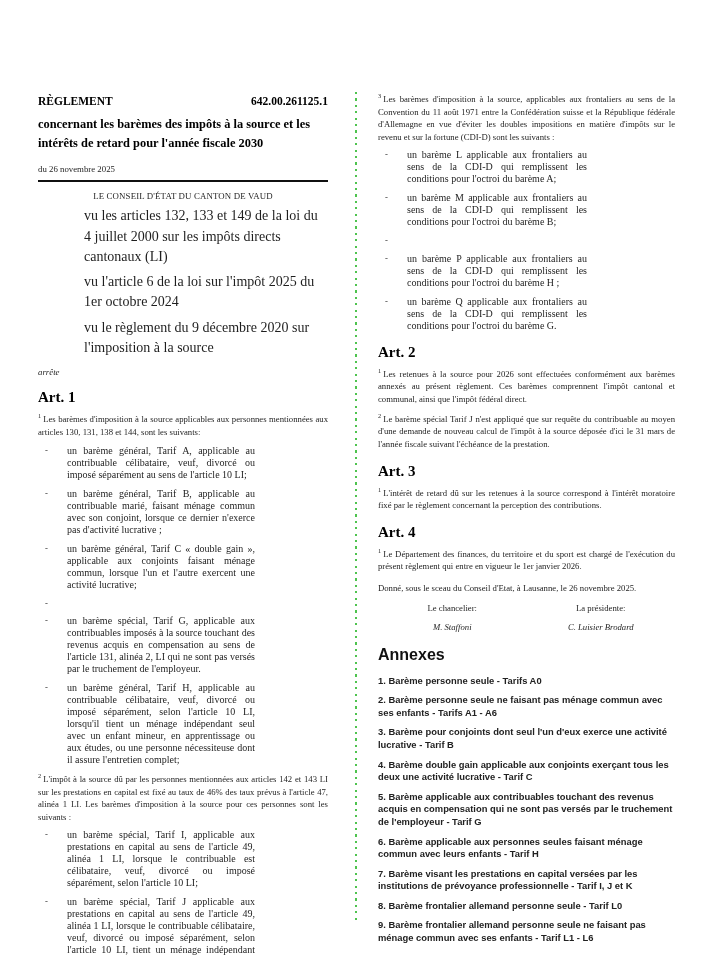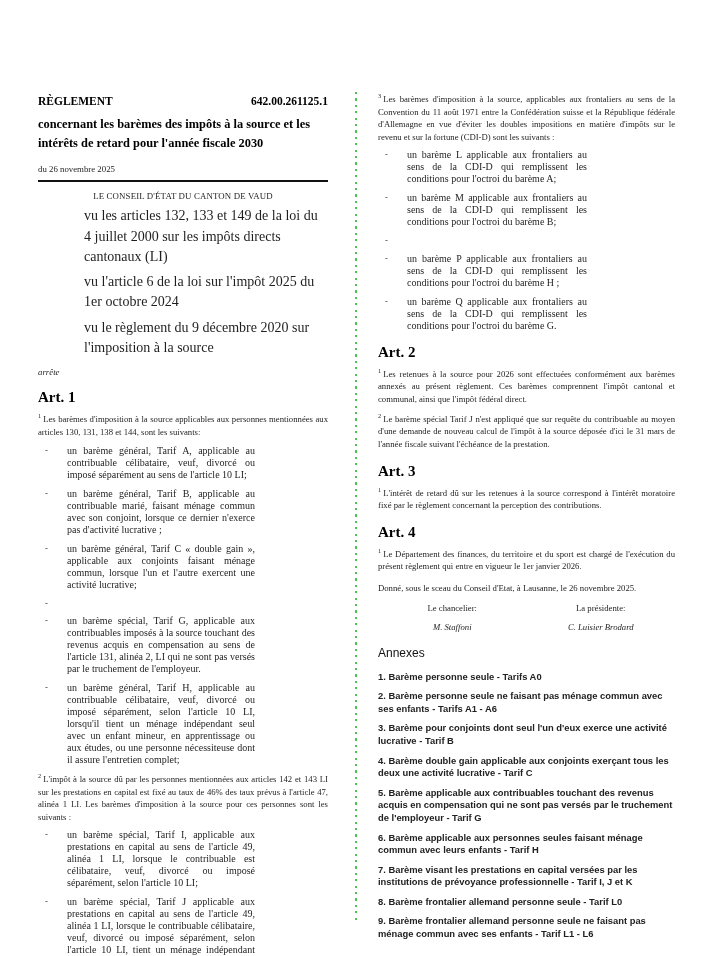--- a/index.html
+++ b/index.html
@@ -40,21 +40,21 @@
   .li-text { font-size:10px; line-height:1.2; text-align:justify; }
   .col-left  .li-text { width:188px; flex:0 0 188px; }
   .col-right .li-text { width:180px; flex:0 0 180px; }
 
   .given { font-size:8.7px; line-height:1.45; margin-top:9px; }
   .sig-row { display:flex; margin-top:8px; }
   .sig { flex:1; text-align:center; font-size:8.7px; }
   .sig .name { font-style:italic; margin-top:9px; }
 
   .annexes { font-family:"Liberation Sans","DejaVu Sans",sans-serif; margin-top:14px; color:#222; }
-  .annexes-head { font-weight:normal; font-size:12px; color:#111; margin-bottom:11px; }
+  .annexes-head { font-weight:bold; font-size:16px; color:#111; margin-bottom:11px; }
   .annex-item { font-size:9.4px; line-height:1.34; margin-bottom:7px;font-weight:bold; }
 </style>
 </head>
 <body>
 
 <div class="page">
 
   <div class="col-left">
 
     <div class="doc-head">

